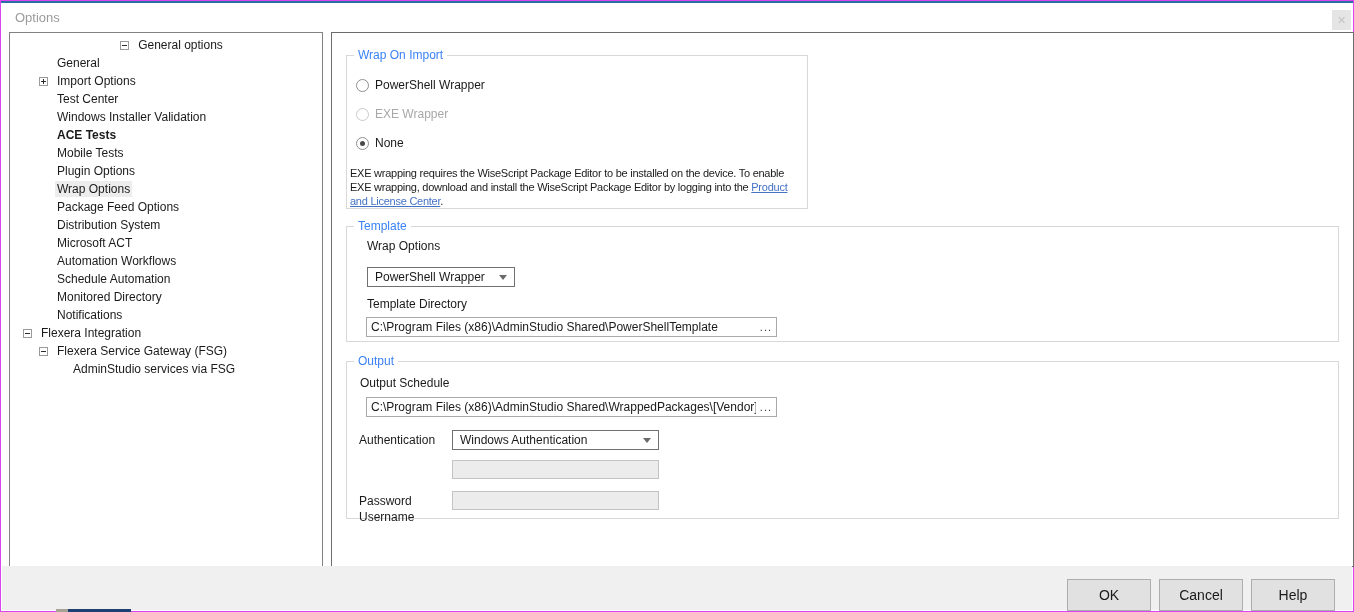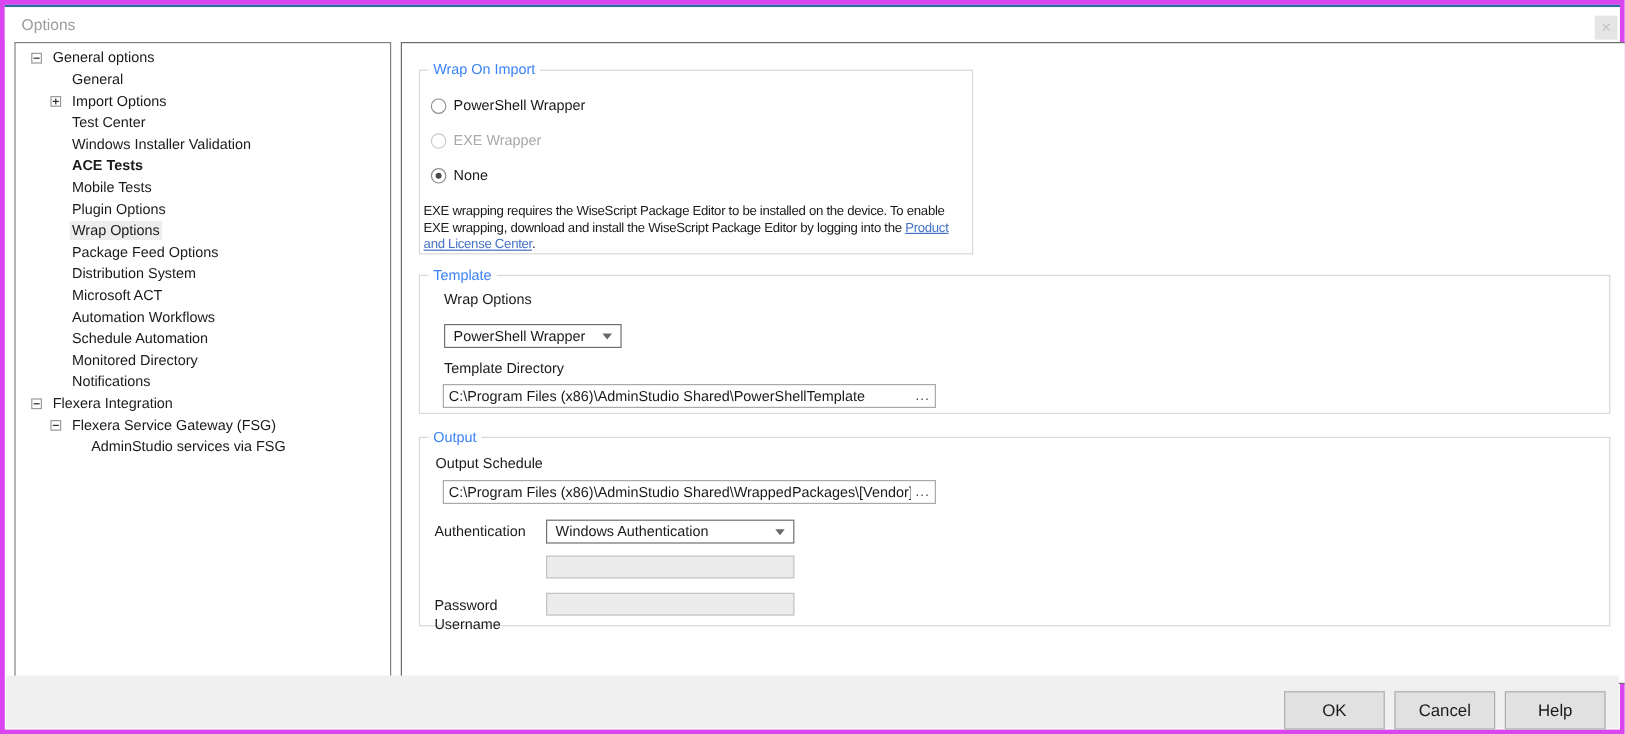--- a/index.html
+++ b/index.html
@@ -7,21 +7,21 @@
   body {
     font-family: "Liberation Sans", sans-serif;
     font-size: 12px;
     color: #1a1a1a;
     background: #fff;
     position: relative;
     overflow: hidden;
   }
   .window {
     position: absolute; inset: 0;
-    border: 4px solid #d946ef;
+    border: 1px solid #d946ef;
     background: #fff;
   }
   .accent-bar { position:absolute; top:0; left:0; right:0; height:2px; background:#2e6da4; }
   .titlebar { position:absolute; top:2px; left:0; right:0; height:28px; background:#fff; }
   .title-text { position:absolute; left:14px; top:7px; font-size:13px; color:#9b9b9b; }
   .close-btn {
     position:absolute; top:7px; right:2px; width:19px; height:20px;
     background:#e5e5e5; color:#c4c4c4; font-size:11px;
     display:flex; align-items:center; justify-content:center;
   }
@@ -106,21 +106,21 @@
 
 <div class="window">
   <div class="accent-bar"></div>
 
   <div class="titlebar">
     <span class="title-text">Options</span>
     <span class="close-btn">✕</span>
   </div>
 
   <div class="tree-panel">
-      <div class="tree-row" style="padding-left: 13px;">
+      <div class="tree-row" style="padding-left: 13px; justify-content: center;">
         <span class="exp"></span>
         <span class="tree-label">General options</span>
       </div>
       <div class="tree-row" style="padding-left: 29px;">
         <span class="exp-spacer"></span>
         <span class="tree-label">General</span>
       </div>
       <div class="tree-row" style="padding-left: 29px;">
         <span class="exp plus"></span>
         <span class="tree-label">Import Options</span>

